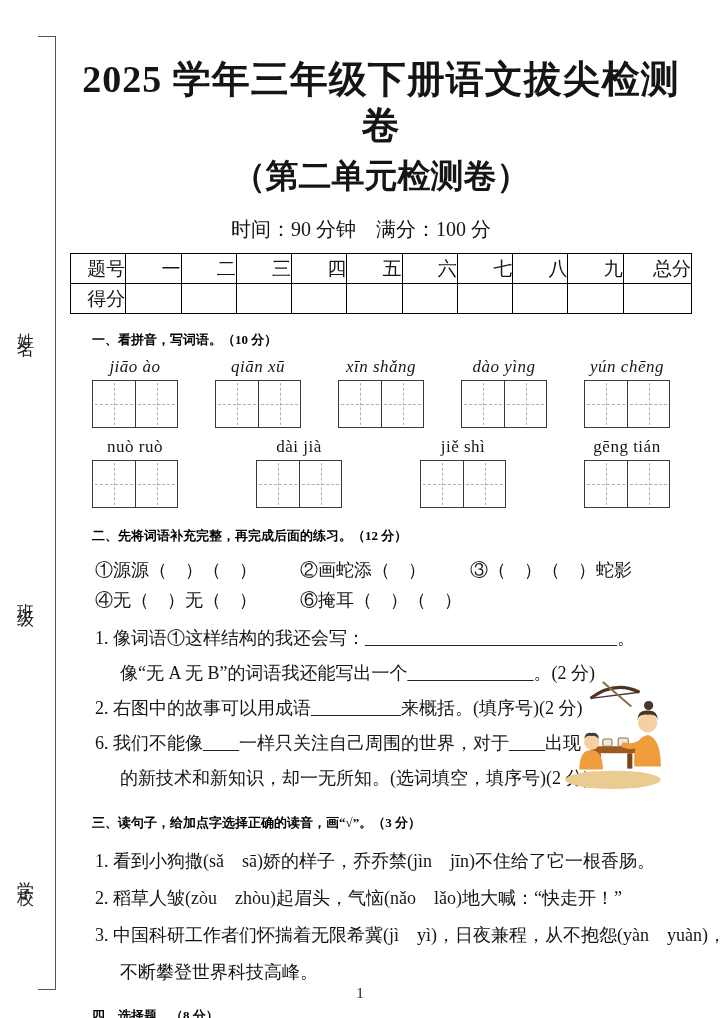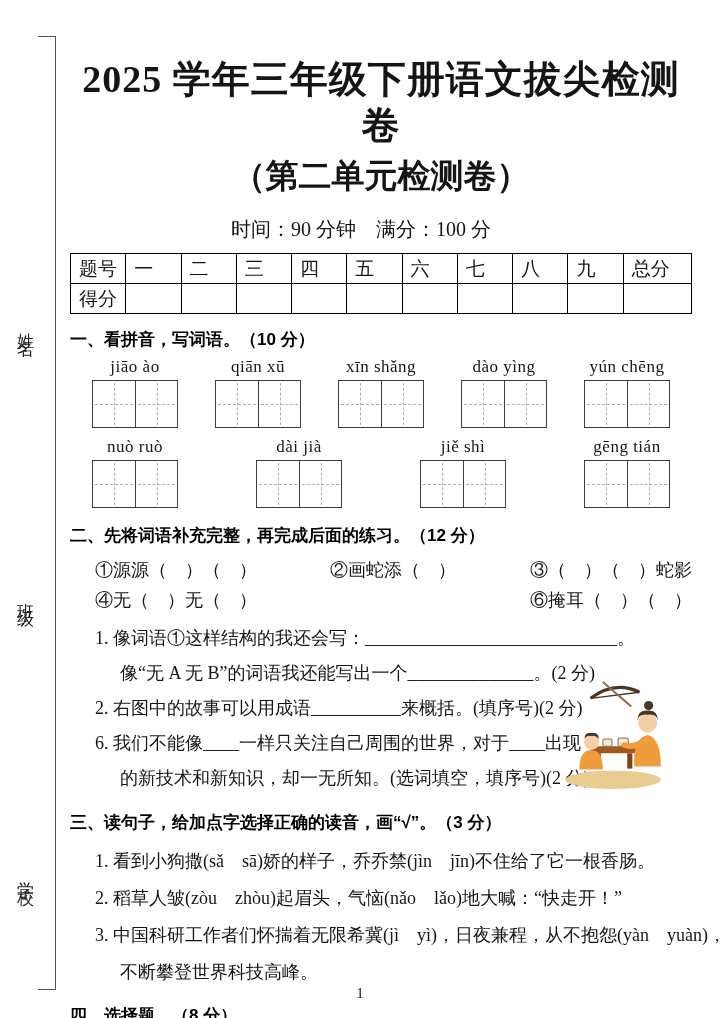--- a/index.html
+++ b/index.html
@@ -19,43 +19,43 @@
   }
   .side-name { top:320px; } .side-class { top:590px; } .side-school { top:868px; }
 
   .content { position:absolute; left:70px; top:12px; width:622px; }
 
   .title { margin-top:44px; text-align:center; font-size:38px; line-height:46px; font-weight:800; letter-spacing:1px; }
   .subtitle { margin-top:6px; text-align:center; font-size:33px; line-height:44px; font-weight:800; }
   .meta { margin-top:18px; font-size:20px; line-height:26px; text-align:center; padding-right:40px; }
 
   table.score-table { margin-top:11px; width:100%; border-collapse:collapse; table-layout:fixed; font-size:19px; }
-  table.score-table td { border:1.4px solid #000; height:30px; text-align:left; vertical-align:middle; padding:0 8px; }
+  table.score-table td { border:1.4px solid #000; height:30px; text-align:right; vertical-align:middle; padding:0 0; }
 
   .sec-title {
-    font-family:Liberation Sans, sans-serif; font-weight:700;
-    font-size:17px; line-height:26px; color:#000;
+    font-family:Liberation Serif, serif; font-weight:700;
+    font-size:13px; line-height:26px; color:#000;margin-left:22px;
   }
   .sec1-title { margin-top:13px; }
   .sec2-title { margin-top:15px; }
   .sec3-title { margin-top:14px; }
   .sec4-title { margin-top:12px; }
 
   .words-row { display:flex; justify-content:space-between; padding:0 22px; }
-  .words-row.first { margin-top:3px; }
+  .words-row.first { margin-top:3px;font-style:italic; }
   .words-row.second { margin-top:8px; }
   .py-group { display:flex; flex-direction:column; align-items:center; width:86px; }
   .py { font-size:17px; line-height:22px; white-space:nowrap; letter-spacing:0.5px; }
   .tzg { display:flex; margin-top:2px; border:1.6px solid #3a3a3a; background:#fff; }
   .tzg-cell { width:42px; height:46px; position:relative; }
   .tzg-cell + .tzg-cell { border-left:1.4px solid #3a3a3a; }
   .tzg-cell::before { content:""; position:absolute; top:2px; bottom:2px; left:50%; width:0; border-left:1px dashed #b0b0b0; }
   .tzg-cell::after { content:""; position:absolute; left:2px; right:2px; top:50%; height:0; border-top:1px dashed #b0b0b0; }
 
-  .idiom-row { display:flex; font-size:18px; line-height:30px; padding-left:25px; white-space:nowrap;justify-content:space-between; }
+  .idiom-row { display:flex; font-size:18px; line-height:30px; padding-left:25px; white-space:nowrap; }
   .idiom-row.first { margin-top:6px; }
   .idiom-col1 { width:205px; } .idiom-col2 { width:170px; }
 
   .q-block { position:relative; margin-top:6px; }
   .q-block p { font-size:18px; line-height:35px; white-space:nowrap; }
   .q-first { padding-left:25px; }
   .q-cont { padding-left:50px; }
 
   .s3-items { margin-top:7px; }
   .s3-items p { font-size:18px; line-height:37px; white-space:nowrap; }

